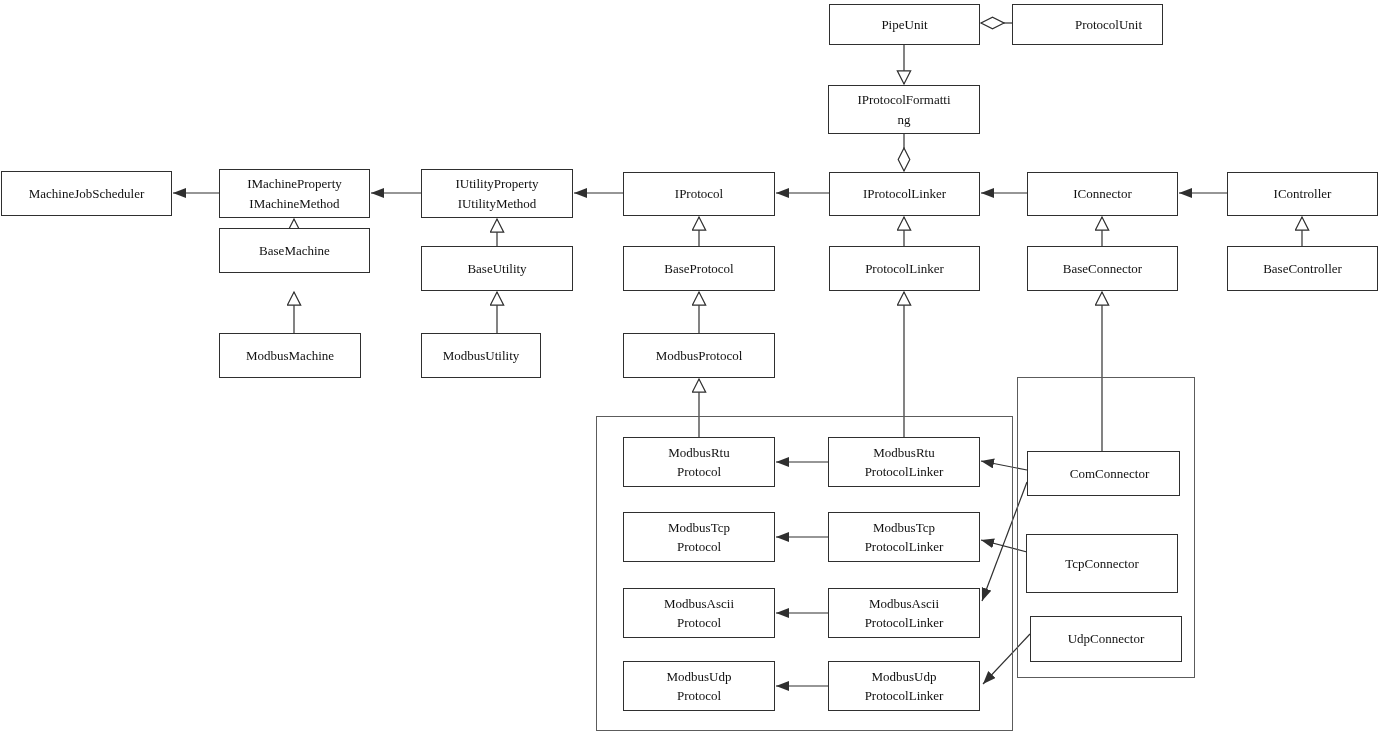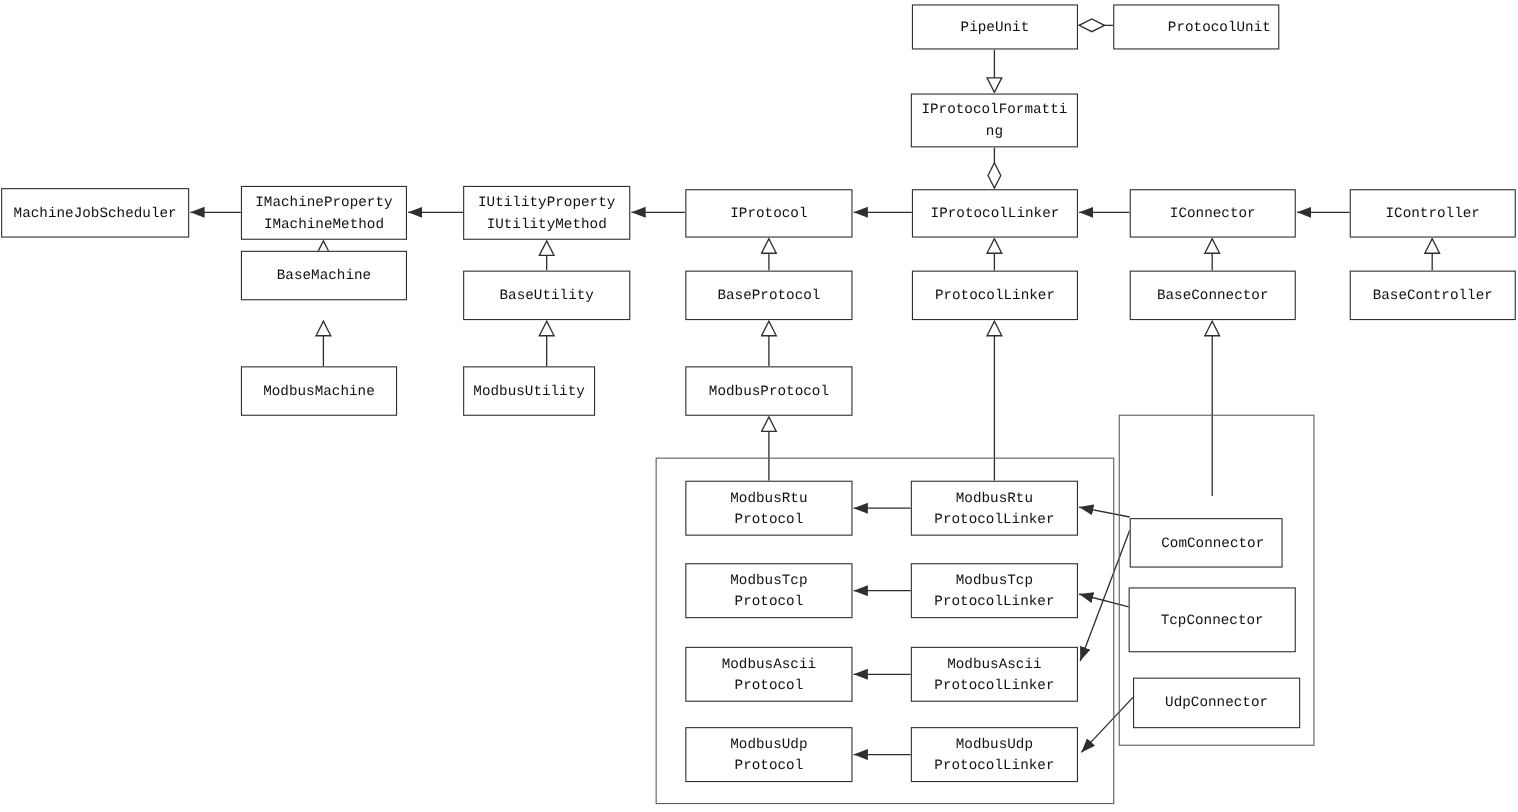--- a/index.html
+++ b/index.html
@@ -5,21 +5,21 @@
   html, body {
     margin: 0; padding: 0;
     background: #ffffff;
   }
   #canvas {
     position: relative;
     width: 1380px;
     height: 738px;
     background: var(--bg, #ffffff);
     overflow: hidden;
-    font-family: Liberation Mono, monospace;
+    font-family: Liberation Serif, serif;
   }
   #edge-layer {
     position: absolute;
     left: 0; top: 0;
   }
   .group {
     position: absolute;
     border: 1px solid var(--group-border, #5c5c5c);
     box-sizing: border-box;
     background: transparent;
@@ -179,21 +179,21 @@
         <span>ProtocolLinker</span>
       </div>
       <div class="node" style="left: 623px; top: 661px; width: 152px; height: 50px;">
         <span>ModbusUdp</span>
         <span>Protocol</span>
       </div>
       <div class="node" style="left: 828px; top: 661px; width: 152px; height: 50px;">
         <span>ModbusUdp</span>
         <span>ProtocolLinker</span>
       </div>
-      <div class="node" style="left: 1027px; top: 471px; width: 139px; height: 45px; padding-left: 12px;">
+      <div class="node" style="left: 1027px; top: 451px; width: 153px; height: 45px; padding-left: 12px;">
         <span>ComConnector</span>
       </div>
       <div class="node" style="left: 1026px; top: 534px; width: 152px; height: 59px;">
         <span>TcpConnector</span>
       </div>
       <div class="node" style="left: 1030px; top: 616px; width: 152px; height: 46px;">
         <span>UdpConnector</span>
       </div>
     </div>
 </div>

